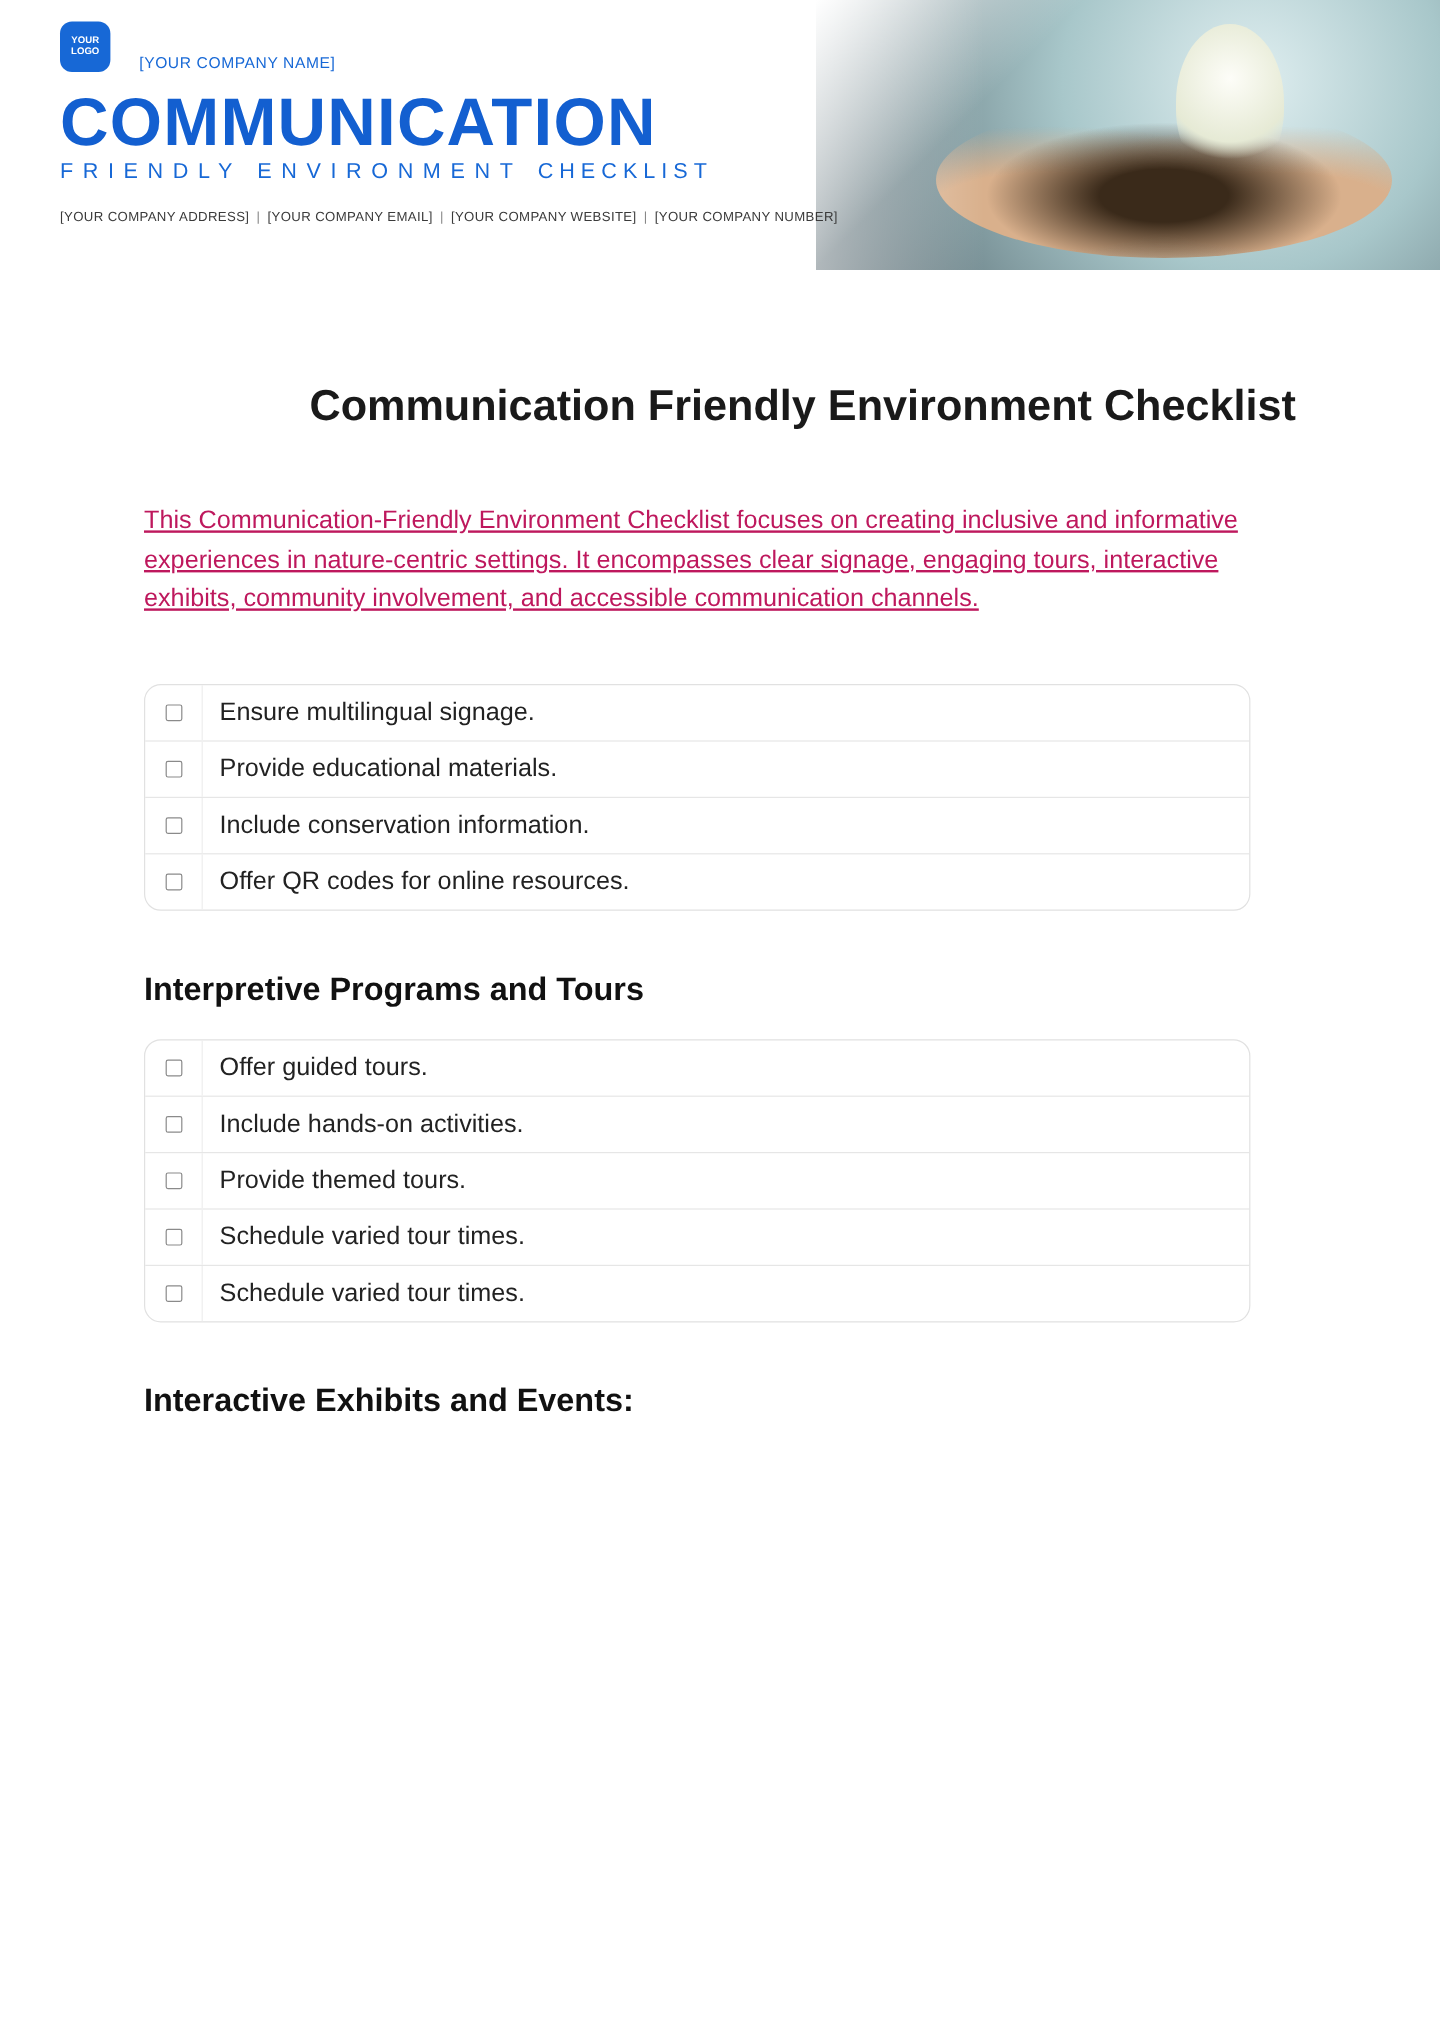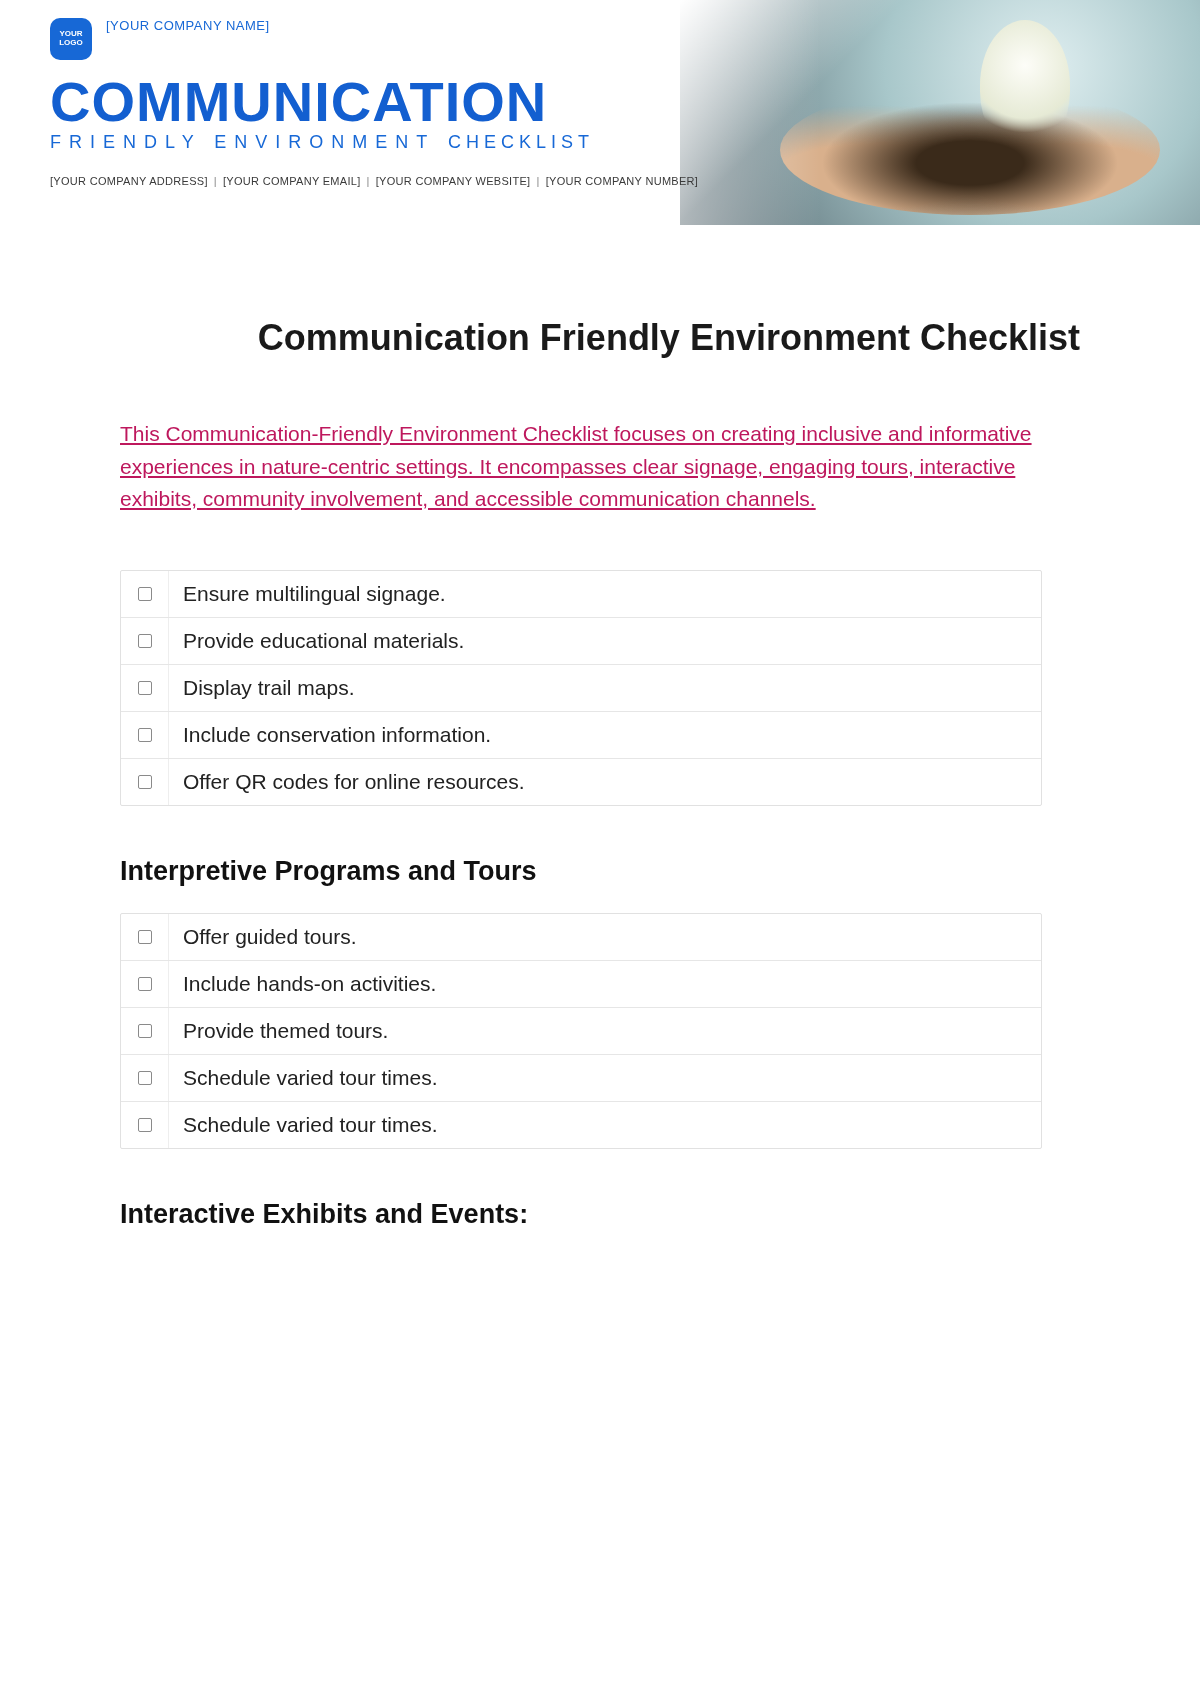--- a/index.html
+++ b/index.html
@@ -46,22 +46,22 @@
     background: linear-gradient(90deg, #fff 0%, #fff 70%, rgba(255,255,255,0) 100%);
   }
   .banner-content {
     position: absolute;
     left: 0; top: 0;
     padding: 18px 0 0 50px;
     width: 700px;
   }
   .logo-row {
     display: flex;
-    align-items: flex-start;
-    gap: 14px;
+    align-items: flex-end;
+    gap: 24px;
     margin-bottom: 14px;
   }
   .logo-chip {
     width: 42px; height: 42px;
     background: #1768d6;
     border-radius: 10px;
     color: #fff;
     font-size: 8px;
     line-height: 1.1;
     text-align: center;
@@ -118,21 +118,21 @@
     text-decoration: underline;
   }
   .section-h {
     font-size: 27px;
     font-weight: 800;
     color: #111;
     margin-bottom: 26px;
   }
   .checklist {
     border: 1px solid #e1e1e1;
-    border-radius: 2px;
+    border-radius: 14px;
     margin-bottom: 50px;
     width: 96%;
   }
   .row {
     display: flex;
     align-items: center;
     border-bottom: 1px solid #e6e6e6;
   }
   .row:last-child { border-bottom: none; align-items: flex-end; }
   .cb-cell {
@@ -195,26 +195,20 @@
     <div class="row">
       <div class="cb-cell">
           <div class="cb"></div>
         </div>
       <div class="txt">Provide educational materials.</div>
     </div>
     <div class="row">
       <div class="cb-cell">
           <div class="cb"></div>
         </div>
-      <div class="txt">Display trail maps.</div>
-    </div>
-    <div class="row">
-      <div class="cb-cell">
-          <div class="cb"></div>
-        </div>
       <div class="txt">Include conservation information.</div>
     </div>
     <div class="row">
       <div class="cb-cell">
           <div class="cb"></div>
         </div>
       <div class="txt">Offer QR codes for online resources.</div>
     </div>
   </div>
 

